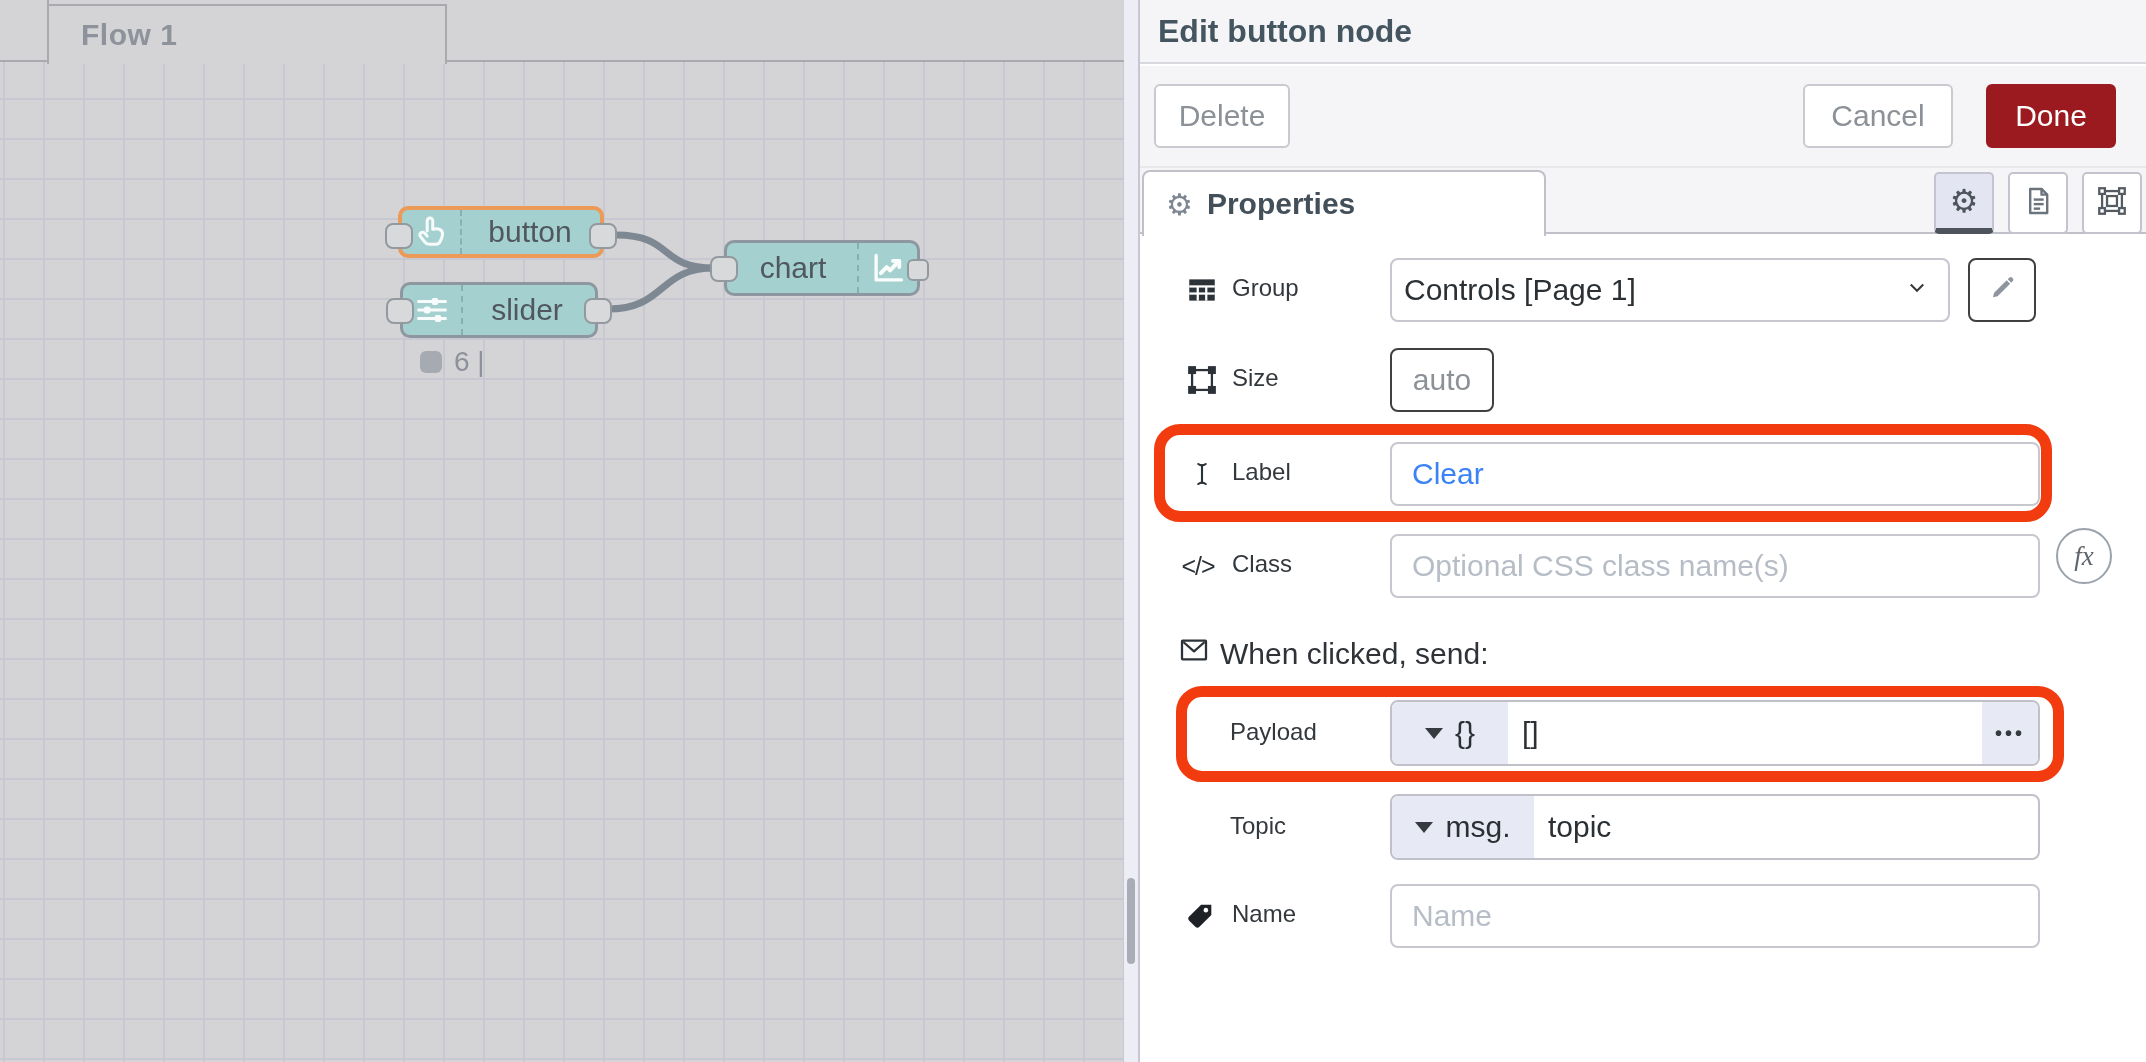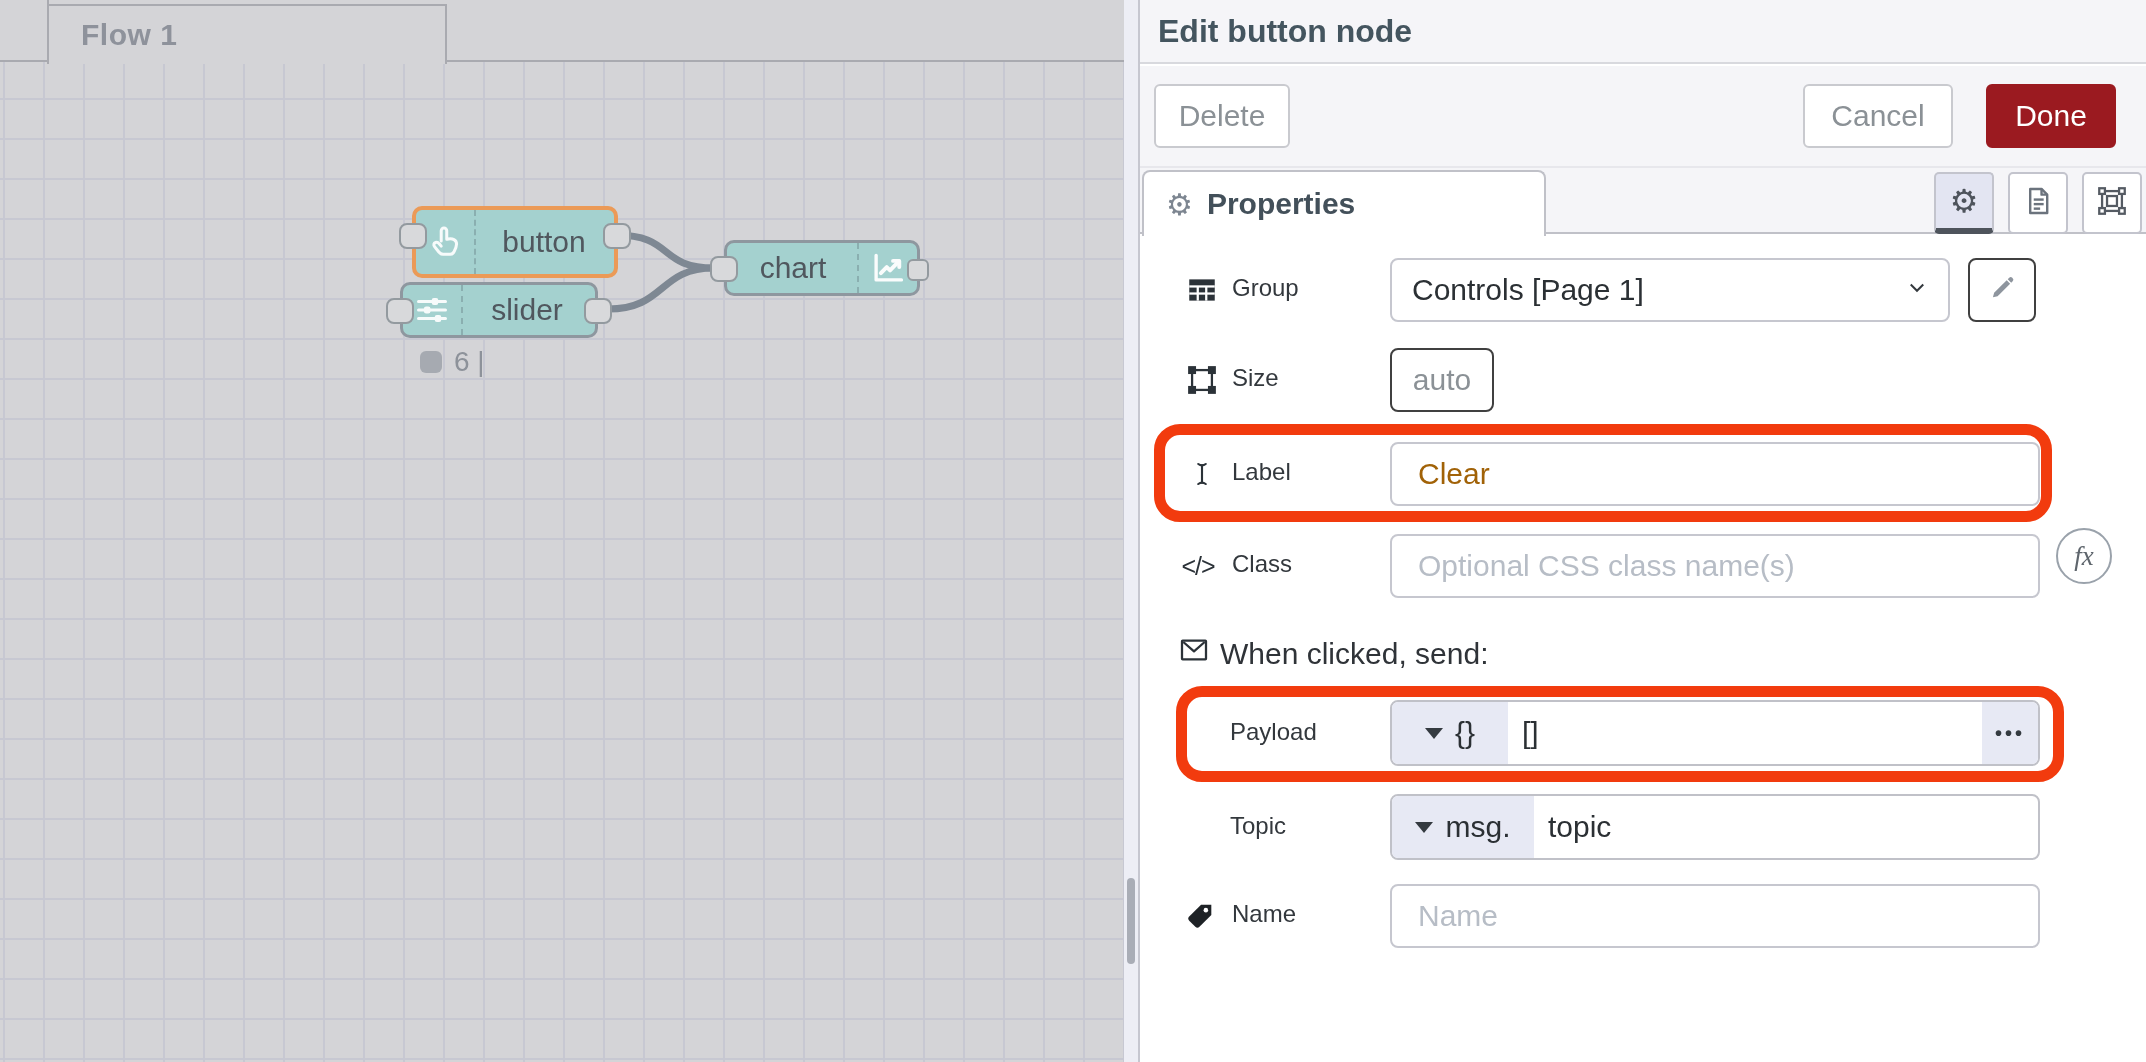--- a/index.html
+++ b/index.html
@@ -62,26 +62,26 @@
   .props-tab .tab-text{font-size:30px;font-weight:bold;color:#43505a;}
   .mini-btn{position:absolute;top:172px;width:60px;height:62px;box-sizing:border-box;border-radius:5px;
             display:flex;align-items:center;justify-content:center;cursor:pointer;z-index:6;}
   .mini-btn.plain{background:#ffffff;border:2px solid #c3c4cd;}
   .mini-btn.active{background:#e3e5f2;border:2px solid #c3c4cd;border-bottom:6px solid #4e545c;}
   .mini-btn .gear-glyph{font-size:32px;color:#4e545c;font-family:"DejaVu Sans",sans-serif;}
 
   .flabel-icon{position:absolute;width:44px;height:44px;display:flex;align-items:center;justify-content:center;}
   .flabel{position:absolute;font-size:24px;color:#33383d;}
   .finput{position:absolute;left:250px;width:650px;height:64px;box-sizing:border-box;
-          border:2px solid #c6c7cf;border-radius:8px;background:#fff;padding:0 26px;
-          font-size:30px;color:#a16207;font-family:"Liberation Sans",sans-serif;outline:none;}
+          border:2px solid #c6c7cf;border-radius:8px;background:#fff;padding:0 20px;
+          font-size:30px;color:#3b82f6;font-family:"Liberation Sans",sans-serif;outline:none;}
   .finput::placeholder{color:#b7bdc6;opacity:1;}
   .fselect{position:absolute;left:250px;width:560px;height:64px;box-sizing:border-box;
            border:2px solid #c6c7cf;border-radius:8px;background:#fff;display:flex;align-items:center;
-           padding-left:20px;font-size:30px;color:#2b3034;cursor:pointer;}
+           padding-left:12px;font-size:30px;color:#2b3034;cursor:pointer;}
   .fselect .chev{position:absolute;right:16px;}
   .sq-btn{position:absolute;box-sizing:border-box;border:2px solid #404040;border-radius:8px;background:#fff;
           display:flex;align-items:center;justify-content:center;cursor:pointer;}
   .typed{position:absolute;left:250px;width:650px;height:66px;box-sizing:border-box;
          border:2px solid #c0c1c8;border-radius:8px;background:#fff;display:flex;overflow:hidden;align-items:stretch;}
   .typed-prefix{background:#e7e9f4;display:flex;align-items:center;justify-content:center;gap:12px;cursor:pointer;}
   .typed-more{background:#e7e9f4;width:56px;display:flex;align-items:center;justify-content:center;cursor:pointer;
               color:#343a40;font-weight:bold;font-size:20px;letter-spacing:3px;}
   .caret{width:0;height:0;border-left:9px solid transparent;border-right:9px solid transparent;
          border-top:11px solid #343a40;}
@@ -110,21 +110,21 @@
     </div>
     <div class="flow-tab">
       <span>Flow 1</span>
     </div>
 
     <svg class="wires">
       <path d="M 616 235 C 674 235 658 268 714 268" stroke="#7e8893" stroke-width="7" fill="none" stroke-linecap="round"></path>
       <path d="M 608 309 C 666 309 658 268 714 268" stroke="#7e8893" stroke-width="7" fill="none" stroke-linecap="round"></path>
     </svg>
 
-    <div class="node selected" style="left:412px;top:206px;width:206px;height:72px;">
+    <div class="node selected" style="left:398px;top:206px;width:206px;height:52px;">
       <div class="node-icon icon-left">
         <svg width="38" height="38" viewBox="0 0 24 24" fill="none" stroke="#ffffff" stroke-width="1.9" stroke-linecap="round" stroke-linejoin="round" opacity="0.92">
           <path d="M9.6 11.4 V4.9 a1.75 1.75 0 0 1 3.5 0 v5.4 c3.9 -0.9 6.2 0.4 6.2 3 0 1.9 -0.8 3.4 -1.6 4.9 -0.6 1.1 -1 1.6 -2.4 1.6 h-4.5 c-1.2 0 -1.9 -0.5 -2.7 -1.5 l-2.7 -3.4 c-0.8 -1 -0.5 -2.2 0.6 -2.6 1 -0.4 1.8 0.1 2.5 1 l1.1 1.3"></path>
         </svg>
       </div>
       <div class="node-label" style="left:58px;right:0;">button</div>
       <div class="port" style="left:-17px;top:13px;"></div>
       <div class="port" style="right:-17px;top:13px;"></div>
     </div>
 

